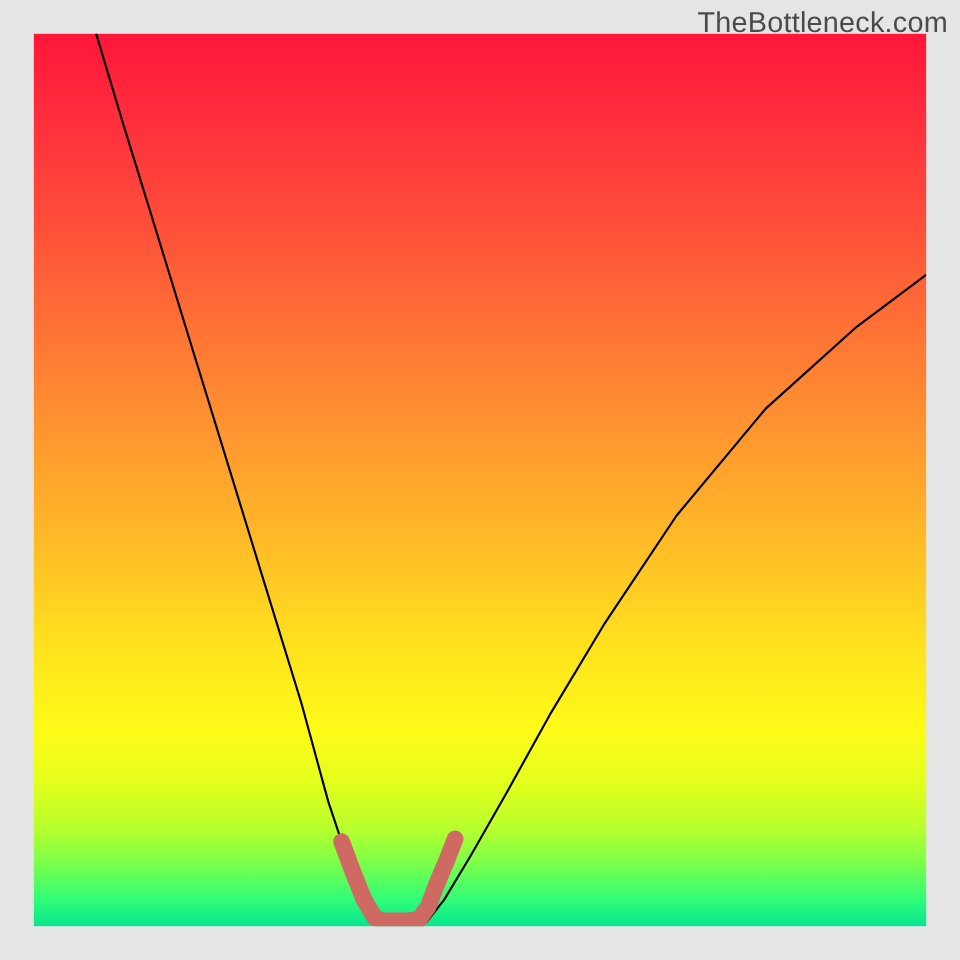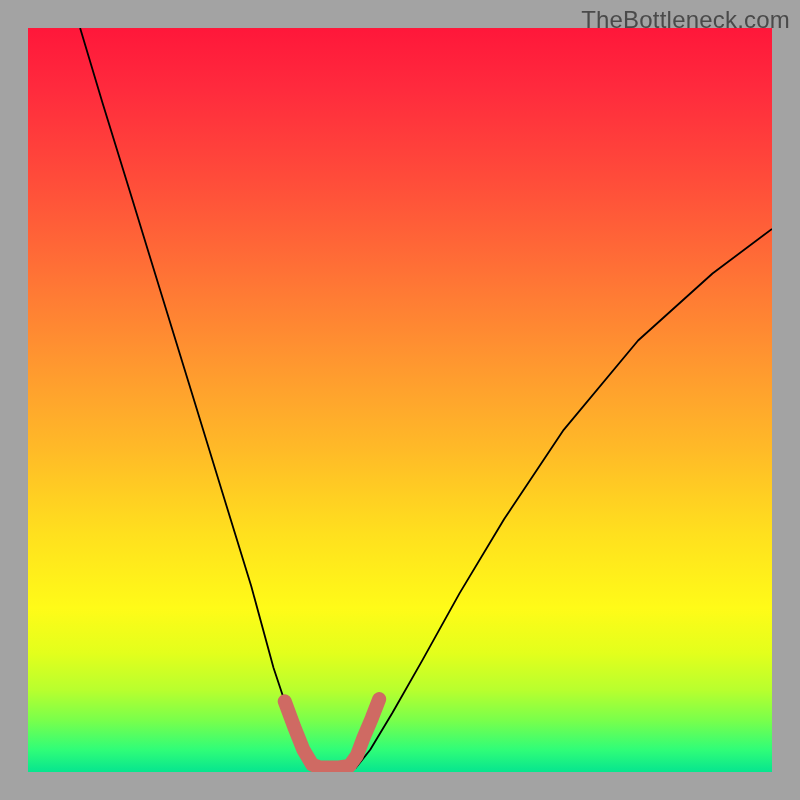--- a/index.html
+++ b/index.html
@@ -8,21 +8,21 @@
     width: 800px;
     height: 800px;
     background: #000;
     overflow: hidden;
     font-family: Arial, Helvetica, sans-serif;
   }
   .stage {
     position: relative;
     width: 800px;
     height: 800px;
-    background: #a3a3a3;
+    background: #e5e5e5;
   }
   .watermark {
     position: absolute;
     top: 6px;
     right: 10px;
     color: #4a4a4a;
     font-size: 24px;
     font-weight: 500;
     letter-spacing: 0.2px;
     z-index: 10;

